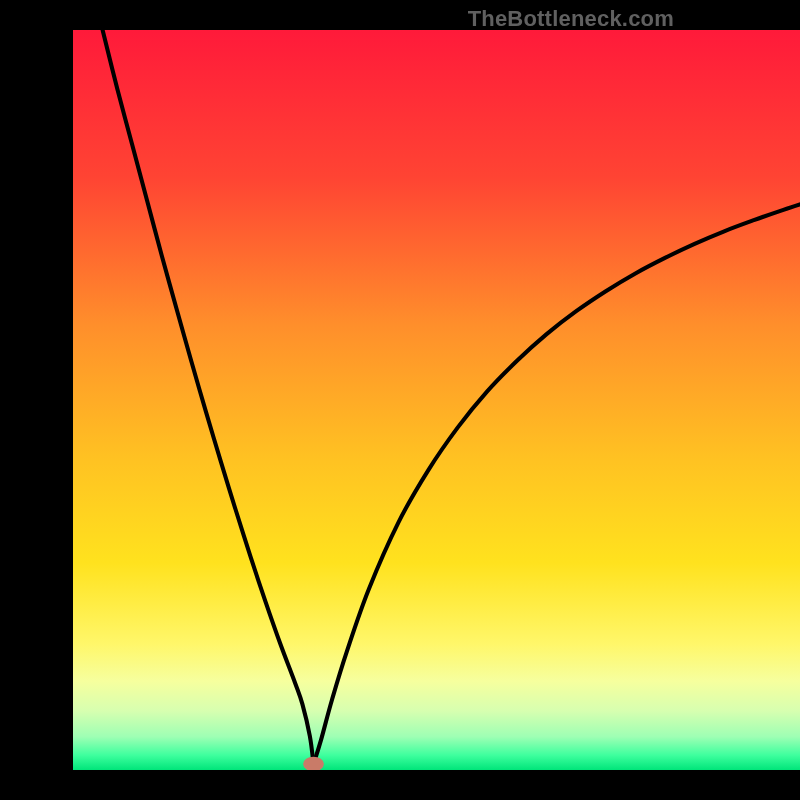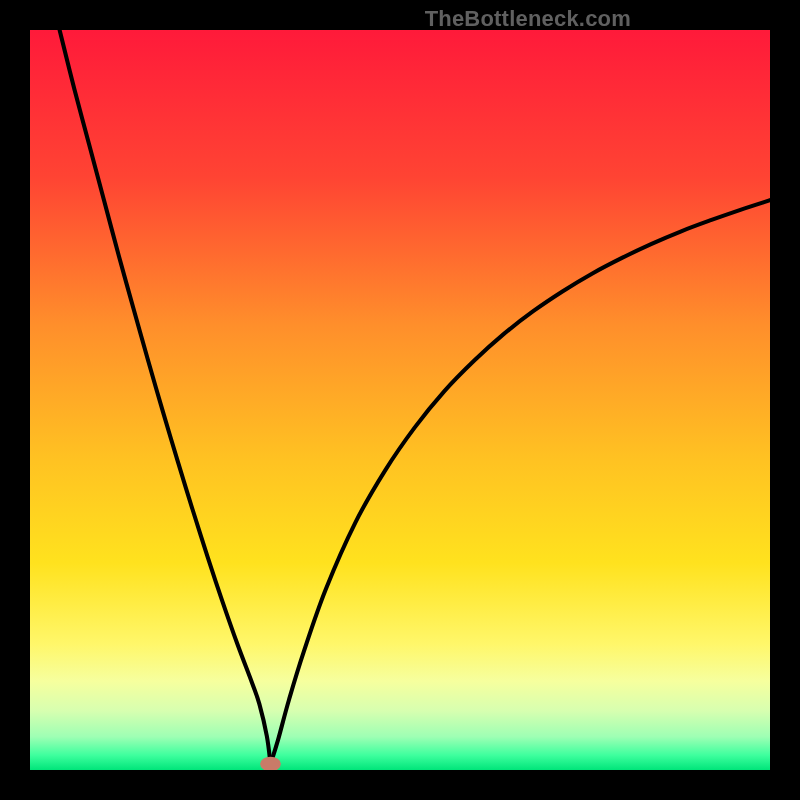--- a/index.html
+++ b/index.html
@@ -9,20 +9,21 @@
     height: 800px;
     overflow: hidden;
     background: #000;
     font-family: Arial, Helvetica, sans-serif;
   }
   .frame {
     position: relative;
     width: 663px;
     height: 800px;
     background: #000;
+    margin-left: 43px;
   }
   .plot {
     position: absolute;
     left: 30px;
     top: 30px;
     width: 740px;
     height: 740px;
     overflow: hidden;
   }
   .gradient {

